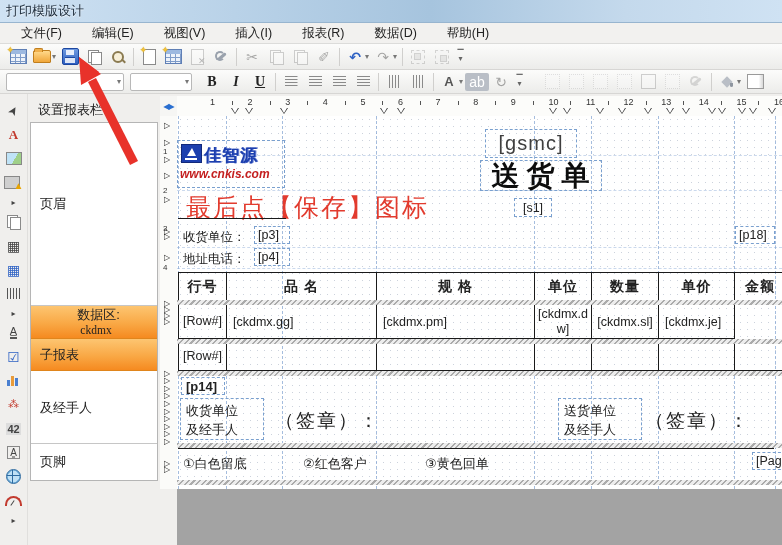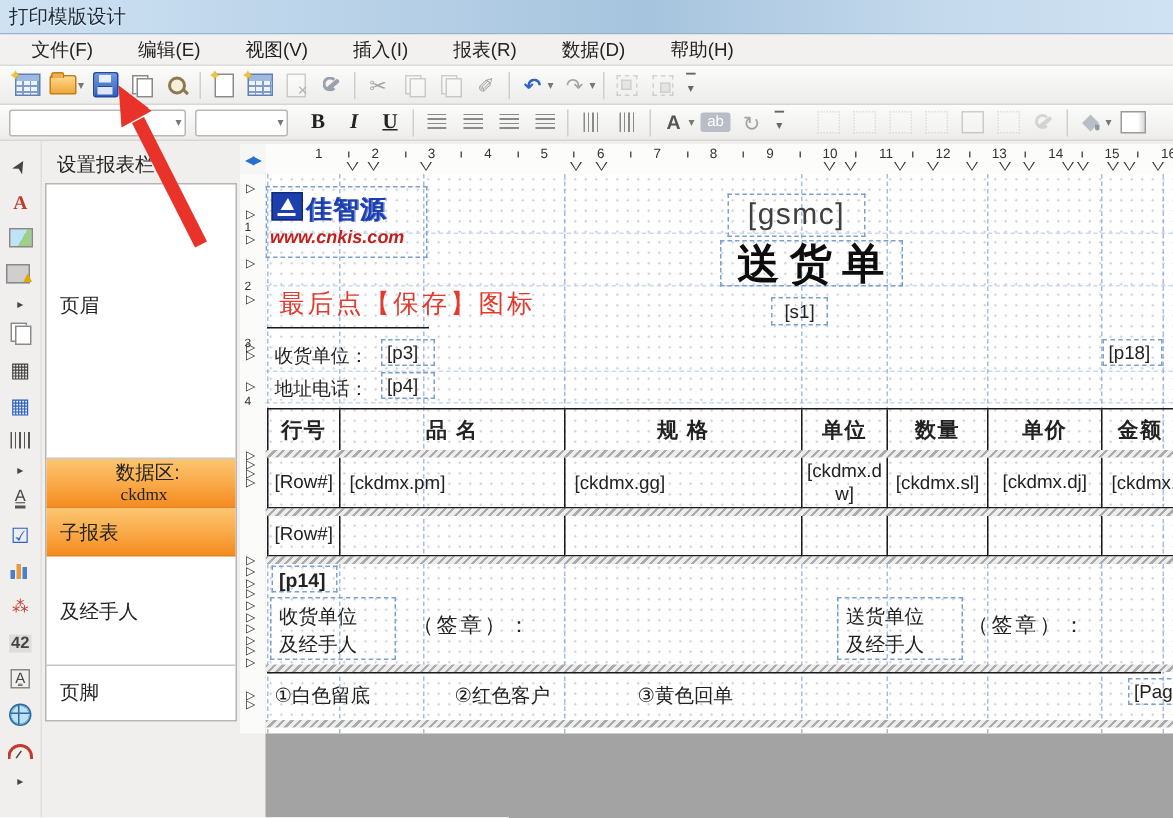--- a/index.html
+++ b/index.html
@@ -46,21 +46,21 @@
   .ic-wrench:after{content:"";position:absolute;left:0;top:1px;width:6px;height:6px;border:2px solid #9aa2ad;border-radius:50%;border-right-color:transparent;}
   .glyph{font-size:14px;line-height:1;}
   .ic-alignbox{width:12px;height:12px;border:1px dashed #9a9a9a;position:relative;background:#f4f4f4;}
   .ic-alignbox i{position:absolute;left:2px;top:2px;width:5px;height:5px;background:#cfcfcf;border:1px solid #999;}
   .combo{height:18px;background:#fff;border:1px solid #b8b8b8;border-radius:2px;display:flex;align-items:center;justify-content:flex-end;padding-right:2px;box-sizing:border-box;}
   .combo .drop{margin:0;}
   .fmt{font-family:"Liberation Serif","DejaVu Serif",serif;font-size:14px;font-weight:bold;}
   .stripes{width:13px;height:11px;background:repeating-linear-gradient(#8a8a8a 0 1px,transparent 1px 3px);}
   .vstripes{width:11px;height:13px;background:repeating-linear-gradient(90deg,#8a8a8a 0 1px,transparent 1px 3px);}
   .ic-A{font-weight:bold;font-size:13px;line-height:1;position:relative;color:#555;}
-  .ab-badge{background:#b9bec6;color:#fff;font-size:10px;border-radius:2px;padding:1px 4px;}
+  .ab-badge{background:#b9bec6;color:#fff;font-size:14px;border-radius:2px;padding:1px 4px;}
   .ic-border{width:13px;height:13px;border:1px dotted #b5b5b5;background:#fafafa;}
   .ic-border.full{border:1px solid #8a8a8a;}
   .ic-bucket{width:13px;height:13px;position:relative;}
   .ic-bucket:before{content:"";position:absolute;left:2px;top:3px;width:8px;height:8px;background:#b9bec6;transform:rotate(45deg);}
   .ic-bucket:after{content:"";position:absolute;left:9px;top:8px;width:3px;height:4px;background:#8f96a0;border-radius:0 0 2px 2px;}
   .ic-rect{width:15px;height:13px;border:1px solid #9a9a9a;background:linear-gradient(90deg,#fff 70%,#d8d8d8);}
   .ovf{width:13px;display:flex;flex-direction:column;align-items:center;font-size:8px;color:#666;line-height:.55;flex:0 0 auto;}
   
   .toolbox{position:absolute;left:0;top:94px;width:28px;height:451px;background:#f0efed;border-right:1px solid #e0dfdd;
     display:flex;flex-direction:column;align-items:center;padding-top:8px;box-sizing:border-box;gap:7px;}
@@ -111,33 +111,33 @@
   .blackline{position:absolute;height:0;border-top:1.5px solid #1a1a1a;}
   .el{position:absolute;}
   .dash{border:1px dashed #7aa0cf;}
   .logo-brand{font-weight:bold;font-size:17px;color:#1c3fae;letter-spacing:1px;text-shadow:1px 0 #6f86d8;}
   .logo-site{font-weight:bold;font-size:12px;color:#c41f1f;font-style:italic;}
   .logo-mark{width:19px;height:17px;background:#1c3fae;border:1px solid #12297a;position:relative;}
   .logo-mark:before{content:"";position:absolute;left:5px;top:3px;border-left:5px solid transparent;border-right:4px solid transparent;border-bottom:8px solid #fff;}
   .logo-mark:after{content:"";position:absolute;left:3px;bottom:2px;width:12px;height:2px;background:#fff;}
   .f-gsmc{font-size:20px;color:#3f3f3f;letter-spacing:1px;}
   .f-title{font-size:28px;font-weight:bold;color:#0d0d0d;letter-spacing:7px;}
-  .annot{font-size:17px;color:#e23b2e;letter-spacing:2px;white-space:nowrap;}
+  .annot{font-size:25px;color:#e23b2e;letter-spacing:2px;white-space:nowrap;}
   .fld{font-size:12.5px;color:#222;}
   .dtable{position:absolute;left:1px;top:156px;display:grid;grid-template-columns:48px 150px 158px 57px 67px 76px 120px;
     border-top:1.5px solid #1a1a1a;border-left:1px solid #1a1a1a;background:transparent;}
   .dtable .c{border-right:1px solid #1a1a1a;border-bottom:1.5px solid #1a1a1a;display:flex;align-items:center;justify-content:center;
     box-sizing:border-box;overflow:hidden;}
   .dtable .hd{height:28px;font-weight:bold;font-size:14px;letter-spacing:1px;}
   .r1 .c{height:34px;font-size:12.5px;border-bottom:1.5px solid #1a1a1a;}
   .r2 .c{height:28px;font-size:12.5px;}
   .c.la{justify-content:flex-start;padding-left:6px;}
   .c.wrap{word-break:break-all;text-align:center;line-height:1.15;}
   .sign-lines{font-size:13px;line-height:1.45;}
-  .sign-suffix{font-size:14px;letter-spacing:2px;}
+  .sign-suffix{font-size:19px;letter-spacing:2px;}
   .note{font-size:13px;}
   .arrow-overlay{position:absolute;left:0;top:0;width:782px;height:545px;pointer-events:none;z-index:60;}
 </style>
 </head>
 <body>
 
 <div id="app">
 
   <div class="titlebar">
     <span class="t">打印模版设计</span>
@@ -493,21 +493,21 @@
         <div class="vguide" style="left: 598px;"></div>
         <div class="vguide" style="left: 557px;"></div>
         <div class="vguide" style="left: 481px;"></div>
         <div class="vguide" style="left: 414px;"></div>
         <div class="vguide" style="left: 357px;"></div>
         <div class="vguide" style="left: 199px;"></div>
         <div class="vguide" style="left: 105px;"></div>
         <div class="vguide" style="left: 49px;"></div>
         <div class="vguide" style="left: 1px;"></div>
 
-      <div class="el dash" style="left:0;top:8px;width:106px;height:46px;">
+      <div class="el dash" style="left:0;top:24px;width:106px;height:46px;">
         <div class="logo-mark" style="position:absolute;left:3px;top:3px"></div>
         <div class="logo-brand" style="position:absolute;left:26px;top:3px">佳智源</div>
         <div class="logo-site" style="position:absolute;left:2px;top:26px">www.cnkis.com</div>
       </div>
 
       <div class="el dash f-gsmc" style="left:308px;top:13px;width:90px;height:27px;display:flex;align-items:center;justify-content:center">[gsmc]</div>
 
       <div class="el dash f-title" style="left:303px;top:44px;width:122px;height:31px;display:flex;align-items:center;justify-content:center;padding-left:6px;box-sizing:border-box">送货单</div>
 
       <div class="el dash fld" style="left:337px;top:82px;width:36px;height:17px;display:flex;align-items:center;justify-content:center">[s1]</div>
@@ -526,25 +526,24 @@
         <div class="c hd">行号</div>
         <div class="c hd">品 名</div>
         <div class="c hd">规 格</div>
         <div class="c hd">单位</div>
         <div class="c hd">数量</div>
         <div class="c hd">单价</div>
         <div class="c hd" style="justify-content:flex-start;padding-left:10px">金额</div>
       </div>
       <div class="dtable r1" style="top:189px;border-top:none">
         <div class="c wrap">[Row#]</div>
+        <div class="c la">[ckdmx.gg]</div>
         <div class="c la">[ckdmx.pm]</div>
-        <div class="c la">[ckdmx.gg]</div>
         <div class="c wrap">[ckdmx.dw]</div>
         <div class="c">[ckdmx.sl]</div>
-        <div class="c wrap">[ckdmx.dj]</div>
         <div class="c la">[ckdmx.je]</div>
       </div>
       <div class="dtable r2" style="top:227px;border-top:none">
         <div class="c wrap">[Row#]</div>
         <div class="c"></div>
         <div class="c"></div>
         <div class="c"></div>
         <div class="c"></div>
         <div class="c"></div>
         <div class="c"></div>

